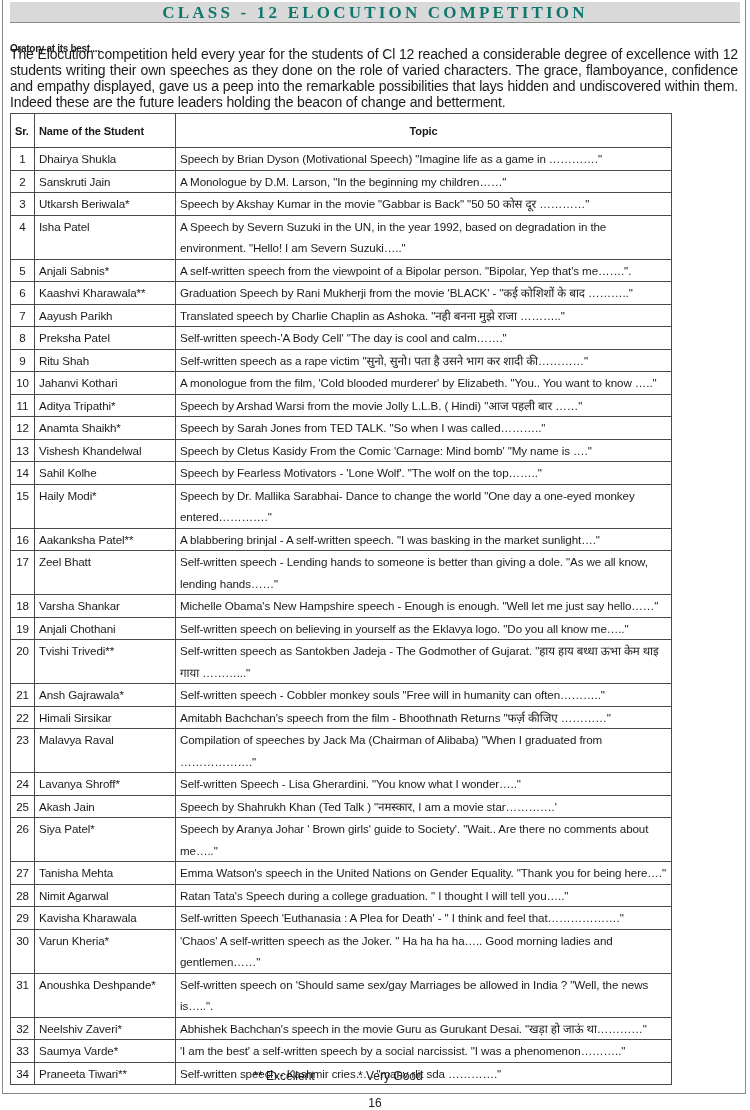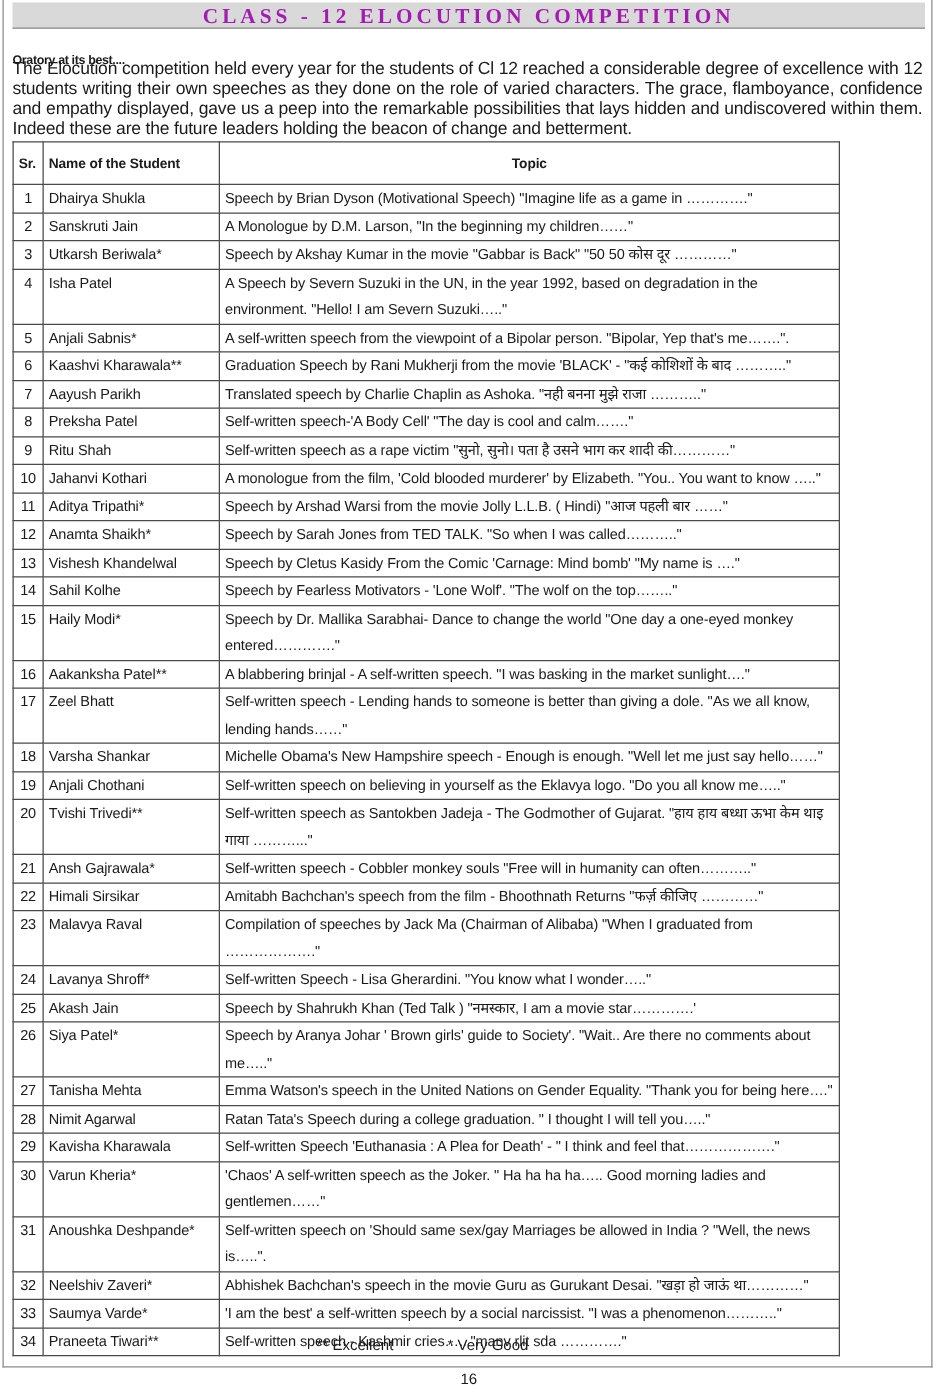--- a/index.html
+++ b/index.html
@@ -1,19 +1,19 @@
 <!DOCTYPE html>
 <html><head>
 <meta charset="utf-8">
 <style>
   html, body { margin: 0; padding: 0; background: #ffffff; }
   body { width: 750px; height: 1110px; position: relative; overflow: hidden; font-family: "Liberation Sans", "DejaVu Sans", sans-serif; color: #1a1a1a; }
   .frame { position: absolute; left: 2px; top: 0; width: 744px; height: 1094px; border: 1px solid #8a8a8a; border-top: none; box-sizing: border-box; }
   .title-bar { position: absolute; left: 10px; top: 2px; width: 730px; height: 20px; background: #d9d9d9; border-bottom: 1px solid #8a8a8a; text-align: center; }
-  .title-bar span { font-family: "Liberation Serif", "DejaVu Serif", serif; font-weight: bold; font-size: 17px; letter-spacing: 3.2px; line-height: 21px; color: #a21caf; }
+  .title-bar span { font-family: "Liberation Serif", "DejaVu Serif", serif; font-weight: bold; font-size: 17px; letter-spacing: 3.2px; line-height: 21px; color: #0f766e; }
   .subtitle { position: absolute; left: 10px; top: 26px; font-size: 10px; font-weight: bold; letter-spacing: -0.3px; margin-top: 17px; }
   .intro { position: absolute; left: 10px; top: 46px; width: 728px; font-size: 14px; line-height: 16px; text-align: justify; letter-spacing: -0.15px; }
   table.list { position: absolute; left: 10px; top: 113px; width: 662px; border-collapse: collapse; font-size: 11.6px; letter-spacing: -0.1px; }
   table.list th, table.list td { border: 1px solid #4a4a4a; padding: 0 4px; vertical-align: top; text-align: left; }
   table.list th { font-weight: bold; font-size: 11px; height: 33px; vertical-align: middle; }
   table.list th.topic-h { text-align: center; }
   table.list td { line-height: 21.5px; }
   td.sr { width: 15px; text-align: center !important; padding: 0 2px !important; }
   td.name { width: 132px; }
   th.sr-h { width: 15px; text-align: center; padding: 0 2px; }

